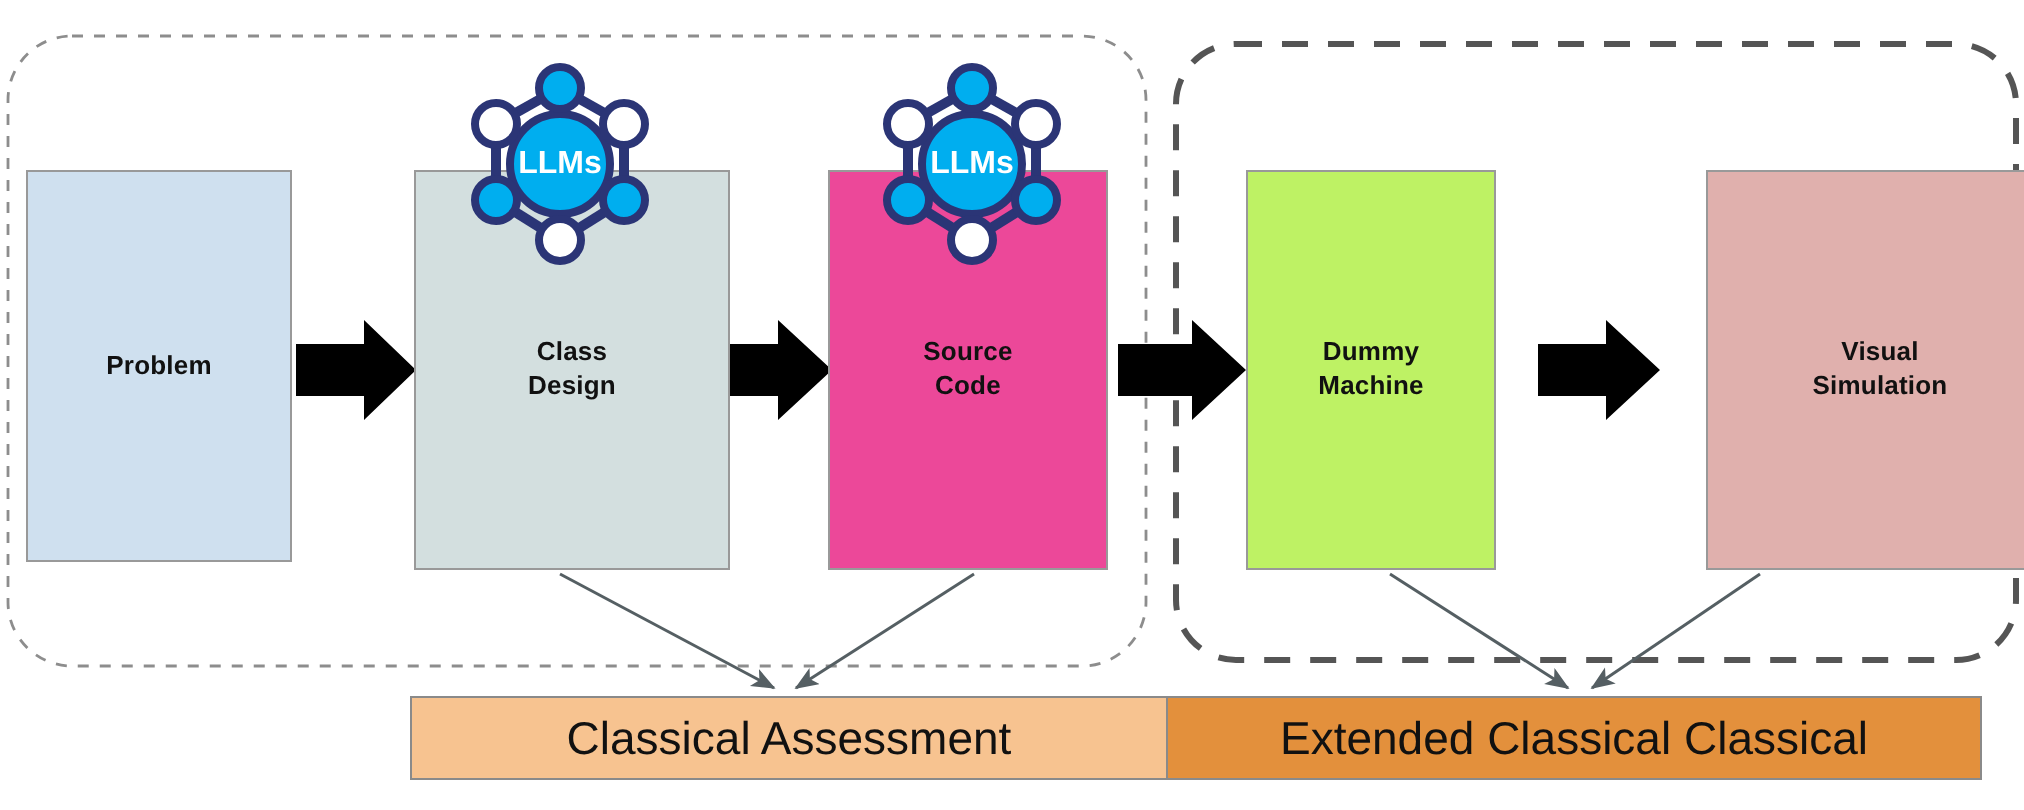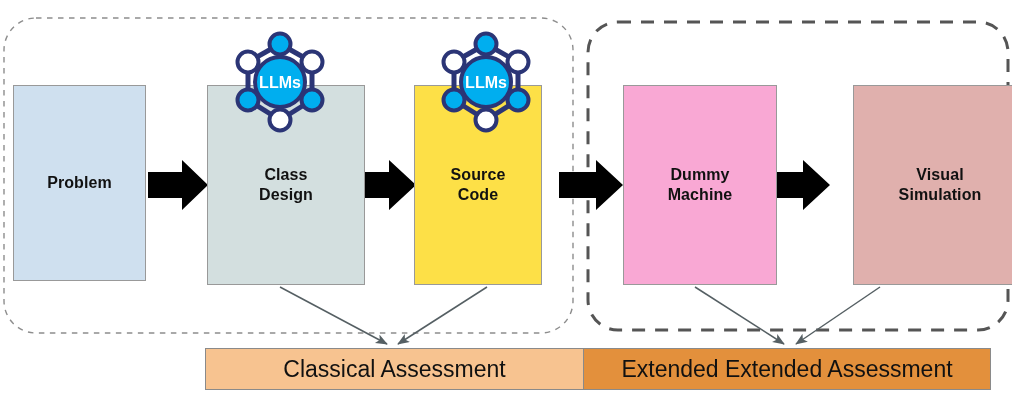--- a/index.html
+++ b/index.html
@@ -27,21 +27,21 @@
   }
   .stage-box {
     position: absolute;
     box-sizing: border-box;
     border: 1.5px solid #999999;
     display: flex;
     align-items: center;
     justify-content: center;
     text-align: center;
     font-weight: bold;
-    font-size: 16px;
+    font-size: 13px;
     color: #111111;
     line-height: 1.28;
     letter-spacing: 0.1px;
   }
   .stage-label {
     position: relative;
     z-index: 3;
     white-space: pre-line;
   }
   .llm-badge {
@@ -108,26 +108,26 @@
 
   <div class="stage-box" style="left:13px; top:85px; width:133px; height:196px; background:#cfe0ef;">
     <span class="stage-label">Problem</span>
   </div>
 
   <div class="stage-box" style="left:207px; top:85px; width:158px; height:200px; background:#d3dfdf;">
     <span class="stage-label">Class
 Design</span>
   </div>
 
-  <div class="stage-box" style="left:414px; top:85px; width:128px; height:200px; background:#fde047;">
+  <div class="stage-box" style="left:414px; top:85px; width:140px; height:200px; background:#ec4899;">
     <span class="stage-label">Source
 Code</span>
   </div>
 
-  <div class="stage-box" style="left:623px; top:85px; width:154px; height:200px; background:#f9a8d4;">
+  <div class="stage-box" style="left:623px; top:85px; width:125px; height:200px; background:#bef264;">
     <span class="stage-label">Dummy
 Machine</span>
   </div>
 
   <div class="stage-box" style="left:853px; top:85px; width:174px; height:200px; background:#e0b0ad;">
     <span class="stage-label">Visual
 Simulation</span>
   </div>
 
   <svg class="llm-badge" style="left:232px; top:28px;" viewBox="0 0 96 108" xmlns="http://www.w3.org/2000/svg">
@@ -172,16 +172,16 @@
     <circle cx="80" cy="72" r="10.5" fill="#00aeef" stroke="#2b3576" stroke-width="4"></circle>
     <circle cx="48" cy="92" r="10.5" fill="#ffffff" stroke="#2b3576" stroke-width="4"></circle>
     <text x="48" y="54" text-anchor="middle" dominant-baseline="central" font-family="Liberation Sans, sans-serif" font-size="16" font-weight="bold" fill="#ffffff">LLMs</text>
   </svg>
 
   <div class="assess-bar" style="left:205px; top:348px; width:379px; height:42px; background:#f7c390;">
     <span class="assess-cell-text">Classical Assessment</span>
   </div>
 
   <div class="assess-bar" style="left:583px; top:348px; width:408px; height:42px; background:#e3903c;">
-    <span class="assess-cell-text">Extended Extended Assessment</span>
+    <span class="assess-cell-text">Extended Classical Classical</span>
   </div>
 
 </div>
 
 </body></html>

